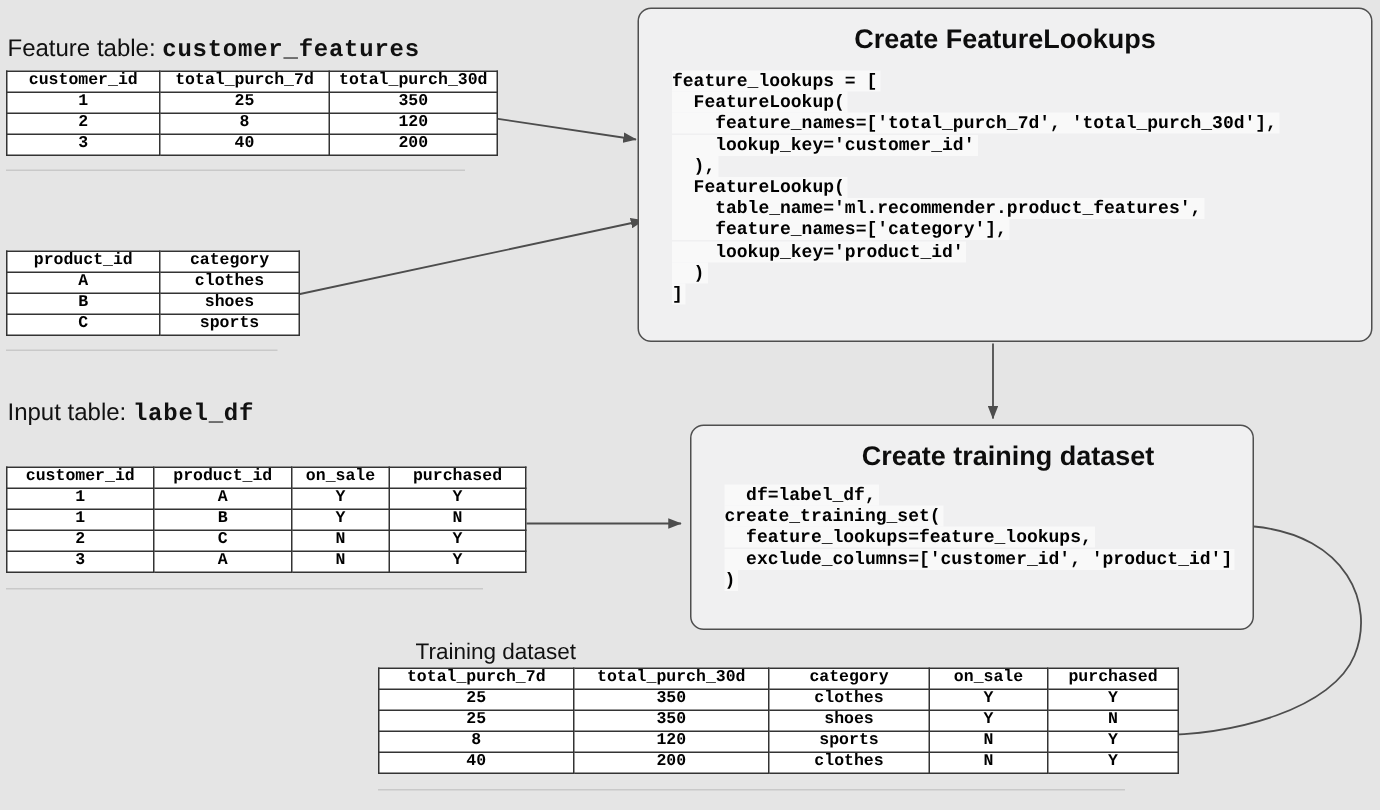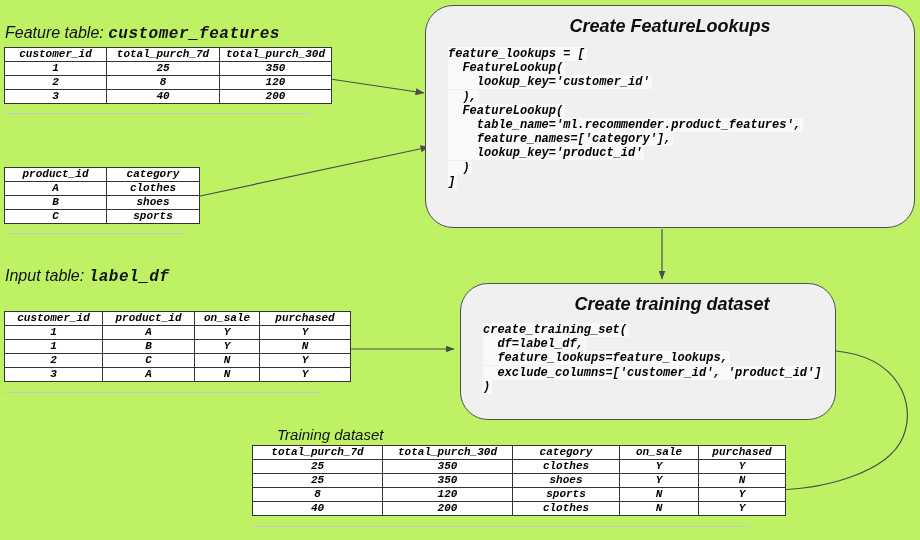--- a/index.html
+++ b/index.html
@@ -5,22 +5,22 @@
   :root{
     --box-fill:#f0f0f1;
     --box-border:#4f4f4f;
     --arrow:#4d4d4d;
     --tbl-border:#333333;
     --text:#000000;
     --code-hl:rgba(255,255,255,0.6);
   }
   html,body{margin:0;padding:0;background:#fff;}
   .canvas{
-    position:relative;width:920px;height:540px;background:#bef264;overflow:hidden;
-    font-family:"Liberation Sans", sans-serif;color:var(--text);font-style:italic;
+    position:relative;width:920px;height:540px;background:#e5e5e5;overflow:hidden;
+    font-family:"Liberation Sans", sans-serif;color:var(--text);
   }
   .arrow-layer{position:absolute;left:0;top:0;width:920px;height:540px;z-index:1;}
   .arrow-layer path.arrow{fill:none;stroke:var(--arrow);stroke-width:1.2px;}
   .arrow-layer marker path{fill:var(--arrow);stroke:none;}
 
   .abs{position:absolute;z-index:2;}
 
   
   .tbl-title{font-size:16px;line-height:19px;color:#111;white-space:nowrap;}
   .tbl-title .mono{font-family:"Liberation Mono", monospace;font-weight:bold;font-size:16px;letter-spacing:0.5px;}
@@ -44,21 +44,21 @@
   .tbl-label th:nth-child(1){width:91px}.tbl-label th:nth-child(2){width:85px}.tbl-label th:nth-child(3){width:58px}.tbl-label th:nth-child(4){width:84px}
   .tbl-training{width:498px;}
   .tbl-training th:nth-child(1){width:123px}.tbl-training th:nth-child(2){width:123px}.tbl-training th:nth-child(3){width:100px}.tbl-training th:nth-child(4){width:72px}.tbl-training th:nth-child(5){width:80px}
   .ghost-line{position:absolute;height:0;border-bottom:1px solid #c9c9c9;z-index:2;}
 
   
   .flow-box{
     position:absolute;z-index:2;
     background:var(--box-fill);
     border:1.5px solid var(--box-border);
-    border-radius:28px;
+    border-radius:9px;
     box-sizing:border-box;
   }
   .flow-box .box-title{
     text-align:center;font-weight:bold;font-size:18px;line-height:22px;color:#0d0d0d;
     padding-top:9px;
   }
   .code{
     position:absolute;left:22px;
     font-family:"Liberation Mono", monospace;font-weight:bold;
     font-size:12px;line-height:14.2px;color:#000;
@@ -223,35 +223,36 @@
         </tr>
       </tbody>
     </table>
   <div class="ghost-line" style="left:252px;top:526px;width:498px;"></div>
 
   <div class="flow-box" style="left:425px;top:5px;width:490px;height:223px;">
     <div class="box-title">Create FeatureLookups</div>
     <div class="code" style="top:41px;">
         <div class="code-line"><span>feature_lookups = [</span></div>
         <div class="code-line"><span>  FeatureLookup(</span></div>
+        <div class="code-line"><span>    feature_names=['total_purch_7d', 'total_purch_30d'],</span></div>
         <div class="code-line"><span>    lookup_key='customer_id'</span></div>
         <div class="code-line"><span>  ),</span></div>
         <div class="code-line"><span>  FeatureLookup(</span></div>
         <div class="code-line"><span>    table_name='ml.recommender.product_features',</span></div>
         <div class="code-line"><span>    feature_names=['category'],</span></div>
         <div class="code-line"><span>    lookup_key='product_id'</span></div>
         <div class="code-line"><span>  )</span></div>
         <div class="code-line"><span>]</span></div>
       </div>
   </div>
 
   <div class="flow-box" style="left:460px;top:283px;width:376px;height:137px;padding-left:48px;">
     <div class="box-title">Create training dataset</div>
     <div class="code" style="top:39px;">
+        <div class="code-line"><span>  df=label_df,</span></div>
         <div class="code-line"><span>create_training_set(</span></div>
-        <div class="code-line"><span>  df=label_df,</span></div>
         <div class="code-line"><span>  feature_lookups=feature_lookups,</span></div>
         <div class="code-line"><span>  exclude_columns=['customer_id', 'product_id']</span></div>
         <div class="code-line"><span>)</span></div>
       </div>
   </div>
 
 </div>
 
 </body></html>

